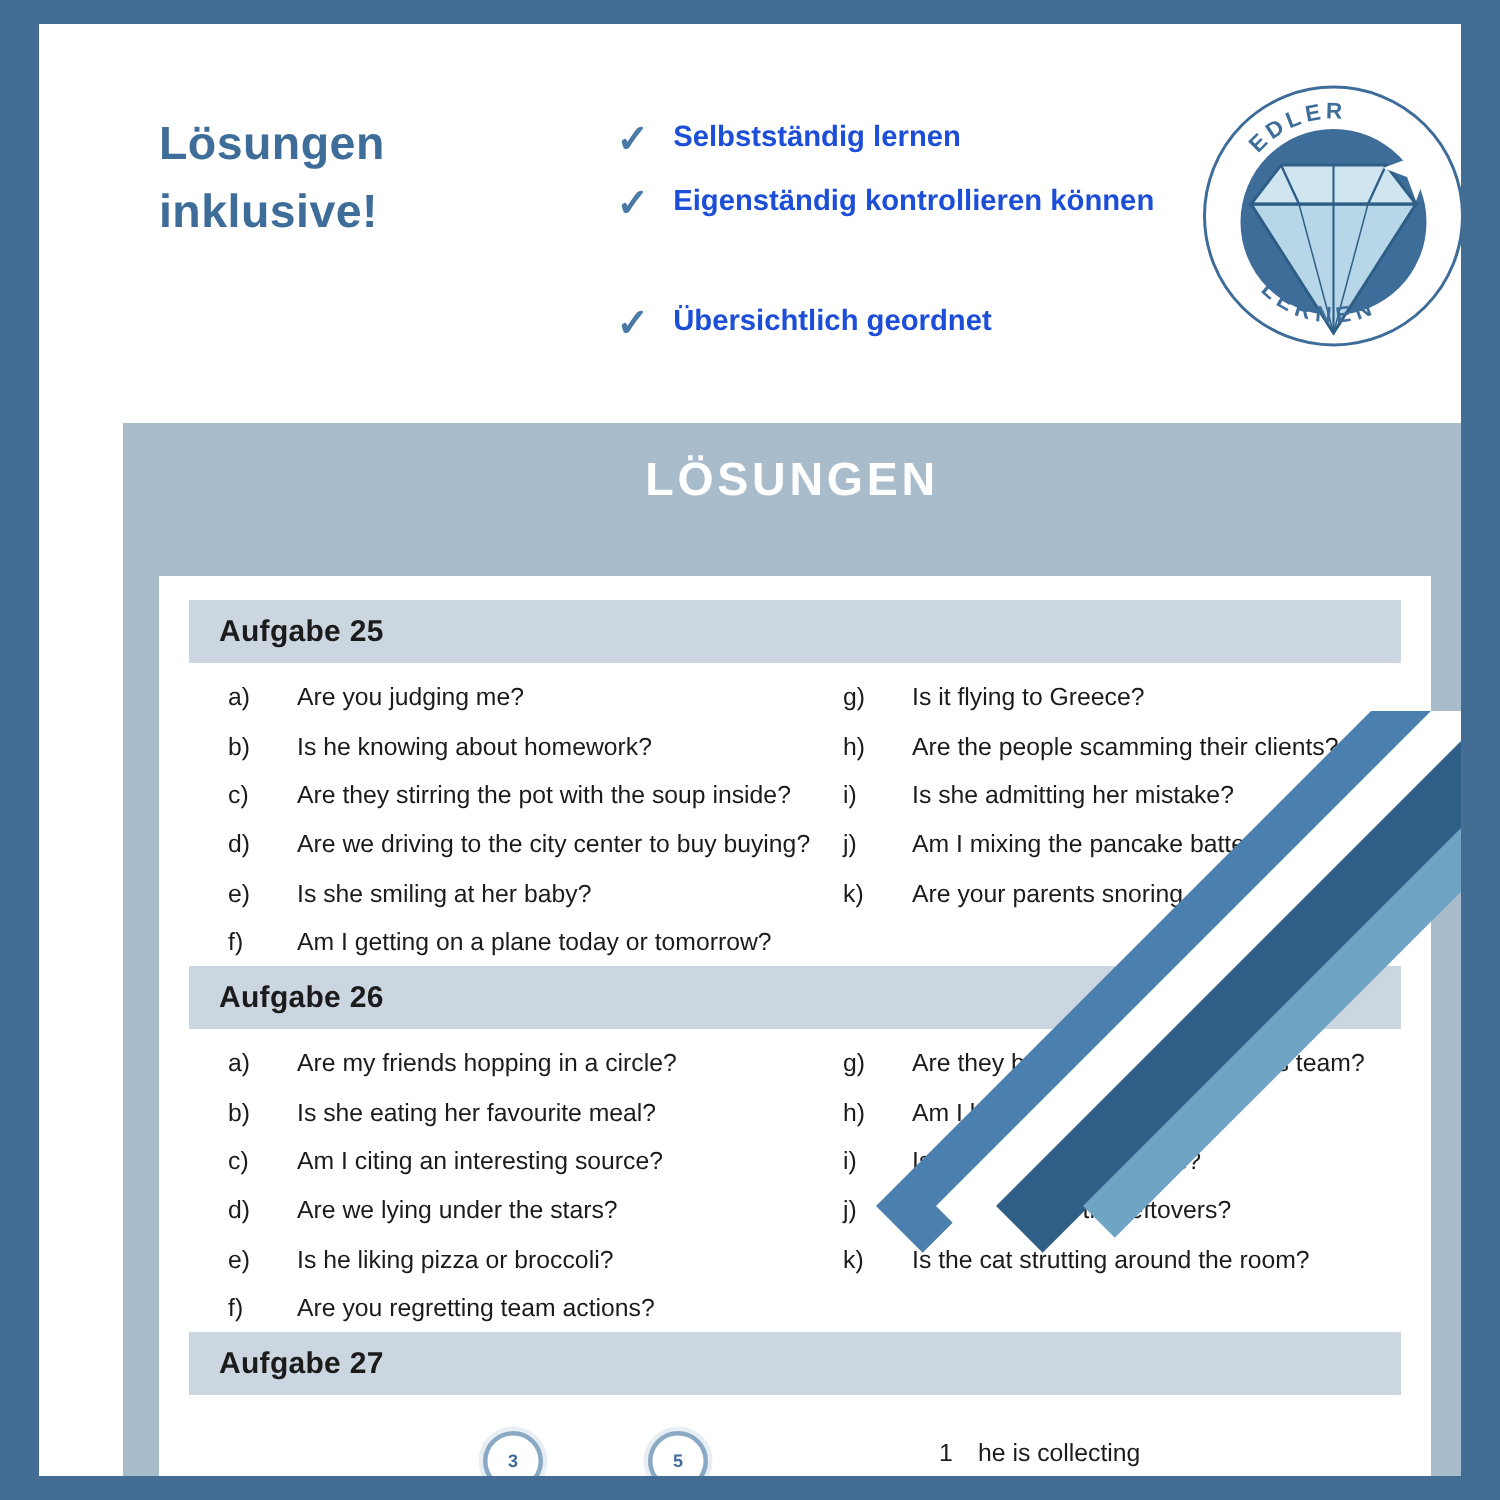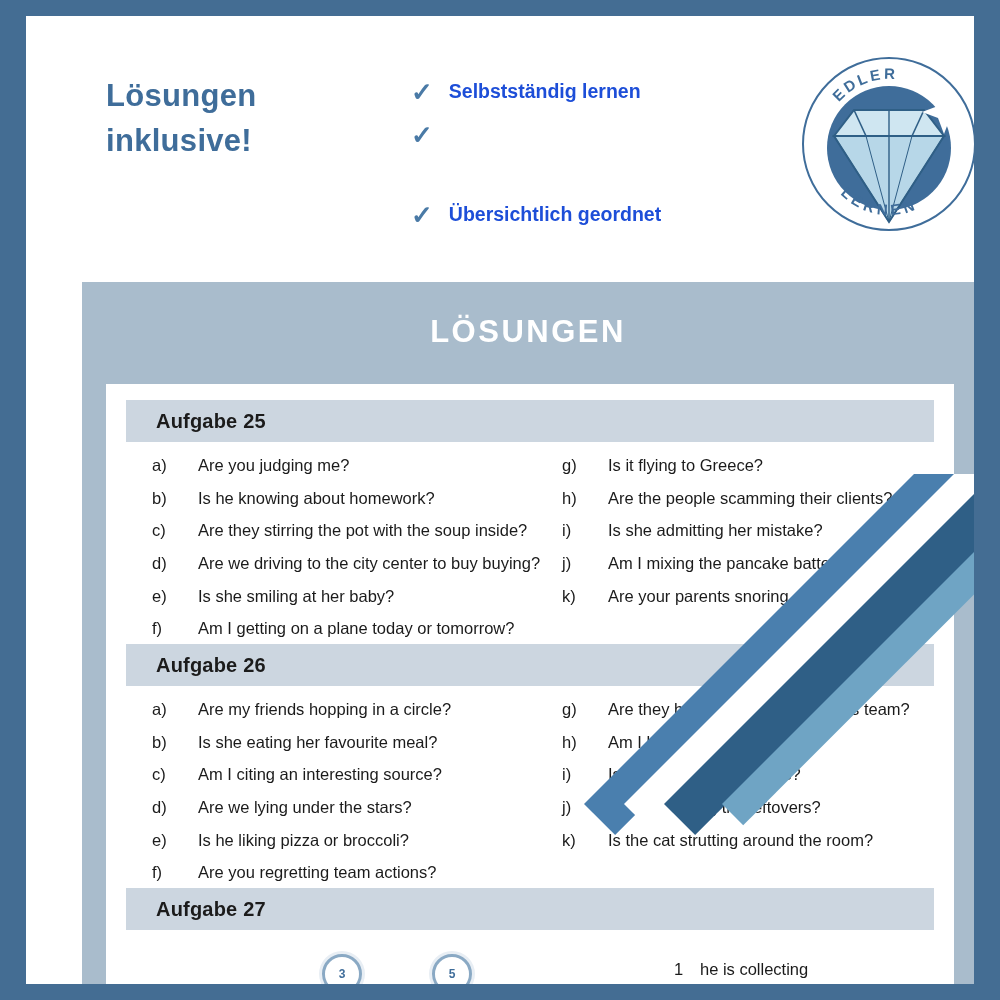--- a/index.html
+++ b/index.html
@@ -80,21 +80,21 @@
 
   
   #doc {
     position: absolute;
     left: 56px; top: 266px;
     width: 892px; height: 720px;
     background: #a9bccc;
   }
   #doc-title {
     position: absolute;
-    left: 0; top: 32px;
+    left: 0; top: 20px;
     width: 892px;
     text-align: center;
     color: #ffffff;
     font-size: 31px;
     font-weight: bold;
     letter-spacing: 2.5px;
   }
   #paper {
     position: absolute;
     left: 24px; top: 102px;
@@ -106,21 +106,21 @@
   .task {
     position: absolute;
     left: 20px;
     width: 808px;
   }
   .task-head {
     height: 42px;
     background: #ccd6e0;
     display: flex;
     align-items: center;
-    padding-left: 30px;
+    padding-left: 20px;
     box-sizing: border-box;
   }
   .task-head span {
     font-size: 20px;
     font-weight: bold;
     color: #1b1b1b;
     letter-spacing: 0.2px;
   }
   .cols {
     position: relative;
@@ -174,21 +174,20 @@
     font-weight: bold;
     color: #3f6d9a;
   }
   #coin1 { left: 196px; top: 8px; }
   #coin2 { left: 306px; top: 8px; }
   #peek-text {
     position: absolute;
     left: 500px; top: 14px;
     font-size: 16.5px;
     color: #1b1b1b;
-    margin-left: 48px;
   }
   #peek-text .lbl { display: inline-block; width: 26px; }
 
   
   #stripes {
     position: absolute;
     right: -10px; bottom: -10px;
     width: 520px; height: 520px;
     overflow: hidden;
     pointer-events: none;
@@ -213,20 +212,21 @@
 
     <div id="header">
       <div id="headline">Lösungen inklusive!</div>
 
       <div class="bullet-row" id="b0">
         <span class="check">✓</span>
         <span class="bullet-text">Selbstständig lernen</span>
       </div>
       <div class="bullet-row" id="b1">
         <span class="check">✓</span>
+        <span class="bullet-text">Eigenständig kontrollieren können</span>
       </div>
       <div class="bullet-row" id="b2">
         <span class="check">✓</span>
         <span class="bullet-text">Übersichtlich geordnet</span>
       </div>
 
       <svg id="logo" viewBox="0 0 190 205">
         <circle cx="95" cy="100" r="86" fill="none" stroke="#3f6d9a" stroke-width="2"></circle>
         <circle cx="95" cy="104" r="62" fill="#3f6d9a"></circle>
 

